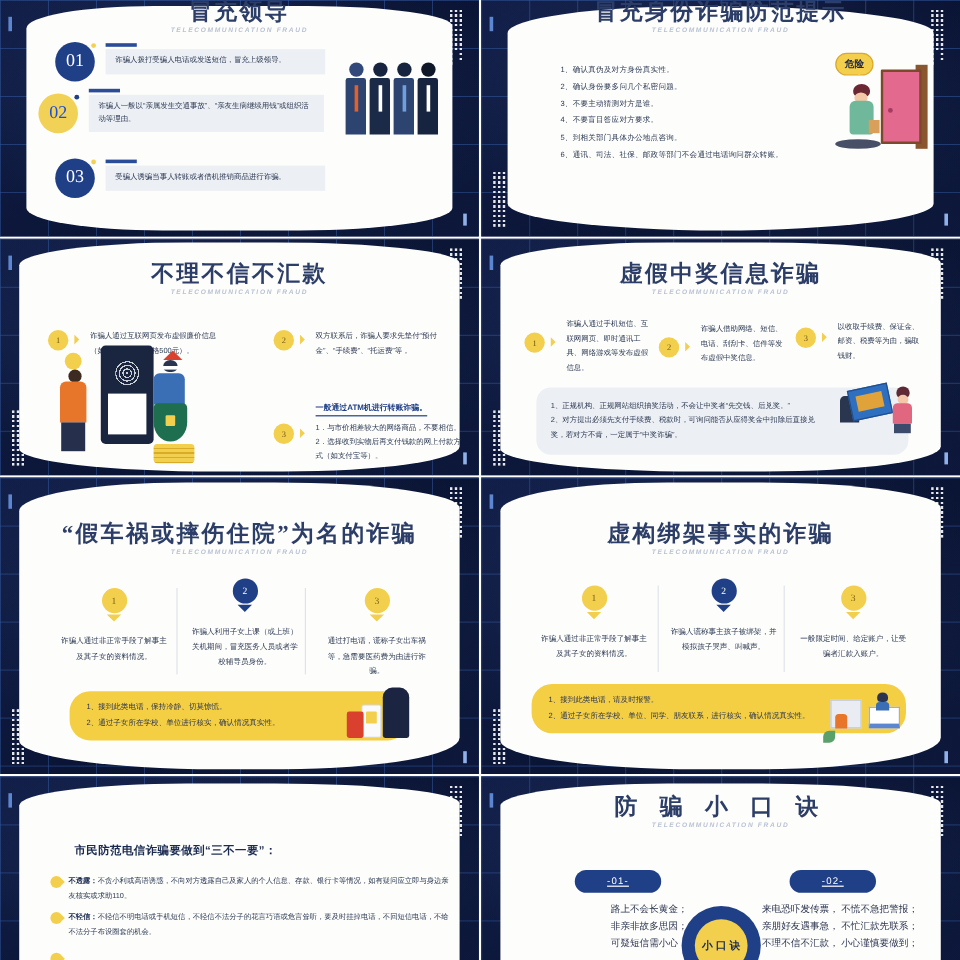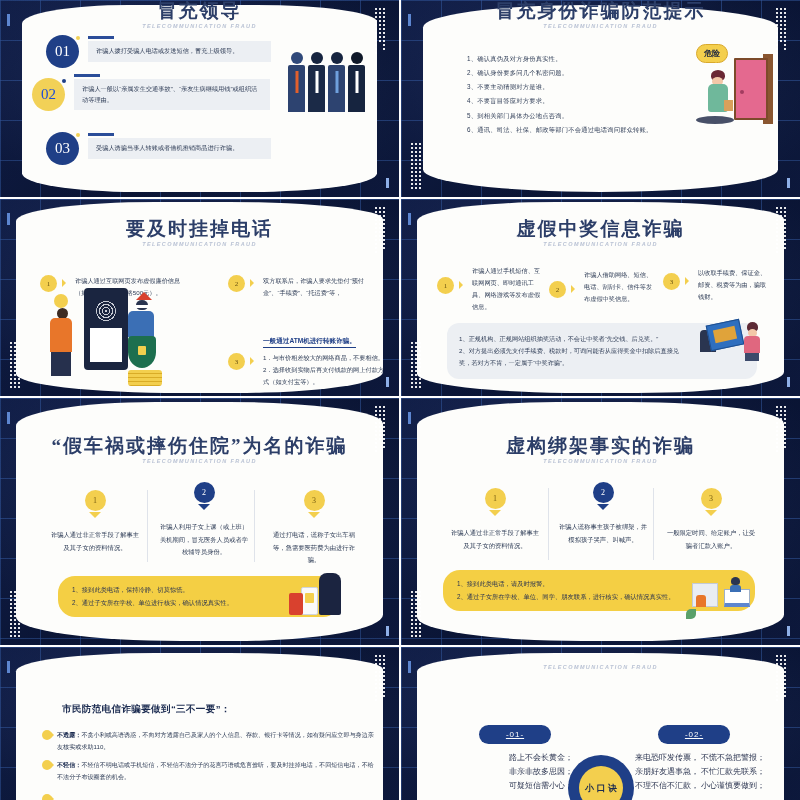--- a/index.html
+++ b/index.html
@@ -298,21 +298,21 @@
       </div>
     <div class="dots bl">
         <i></i>
         <i></i>
         <i></i>
       </div>
     <div class="tick-right"></div>
     <div class="card wide"></div>
     <div class="inner">
       <div class="title-wrap" style="top:20px;">
-        <div class="title t-main">要及时挂掉电话</div>
+        <div class="title t-main">不理不信不汇款</div>
         <div class="title t-sub">TELECOMMUNICATION FRAUD</div>
       </div>
 
       <div class="step" style="left:40px; top:76px; width:145px;">
         <div class="circ y">1</div>
         <div class="arrow"></div>
         <div class="steptxt">诈骗人通过互联网页发布虚假廉价信息（如XX名牌电脑价格500元）。</div>
       </div>
 
       <div class="step" style="left:228px; top:76px; width:150px;">
@@ -556,20 +556,21 @@
   <div class="slide">
     <div class="tick-left"></div>
     <div class="dots tr">
         <i></i>
         <i></i>
         <i></i>
       </div>
     <div class="card wide" style="top:4%; bottom:-22%;"></div>
     <div class="inner">
       <div class="title-wrap" style="top:16px;">
+        <div class="title t-main" style="letter-spacing:7px">防 骗 小 口 诀</div>
         <div class="title t-sub">TELECOMMUNICATION FRAUD</div>
       </div>
 
       <div class="pillnum" style="left:78px; top:78px;">-01-</div>
       <div class="pillnum" style="right:70px; top:78px;">-02-</div>
 
       <div class="versecol" style="left:108px; top:104px;">
         <div>路上不会长黄金；</div>
         <div>非亲非故多思因；</div>
         <div>可疑短信需小心；</div>

